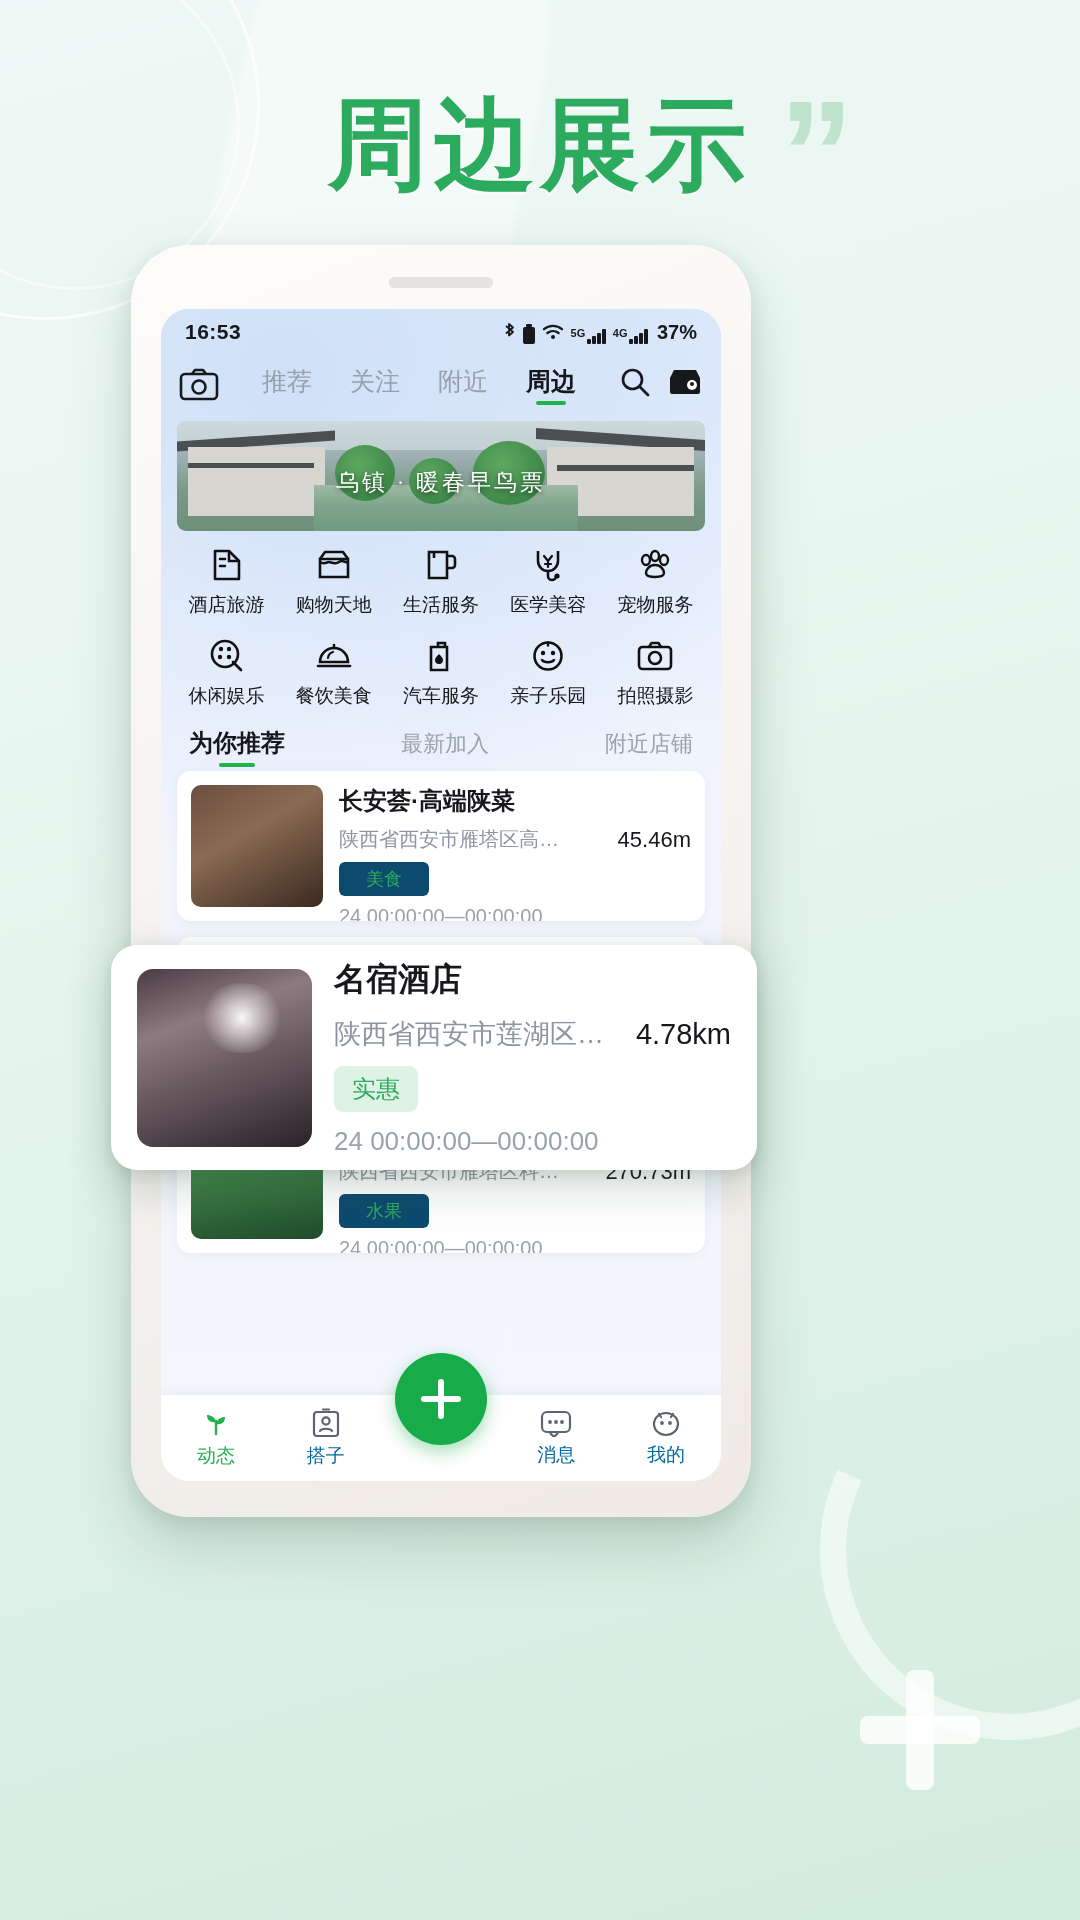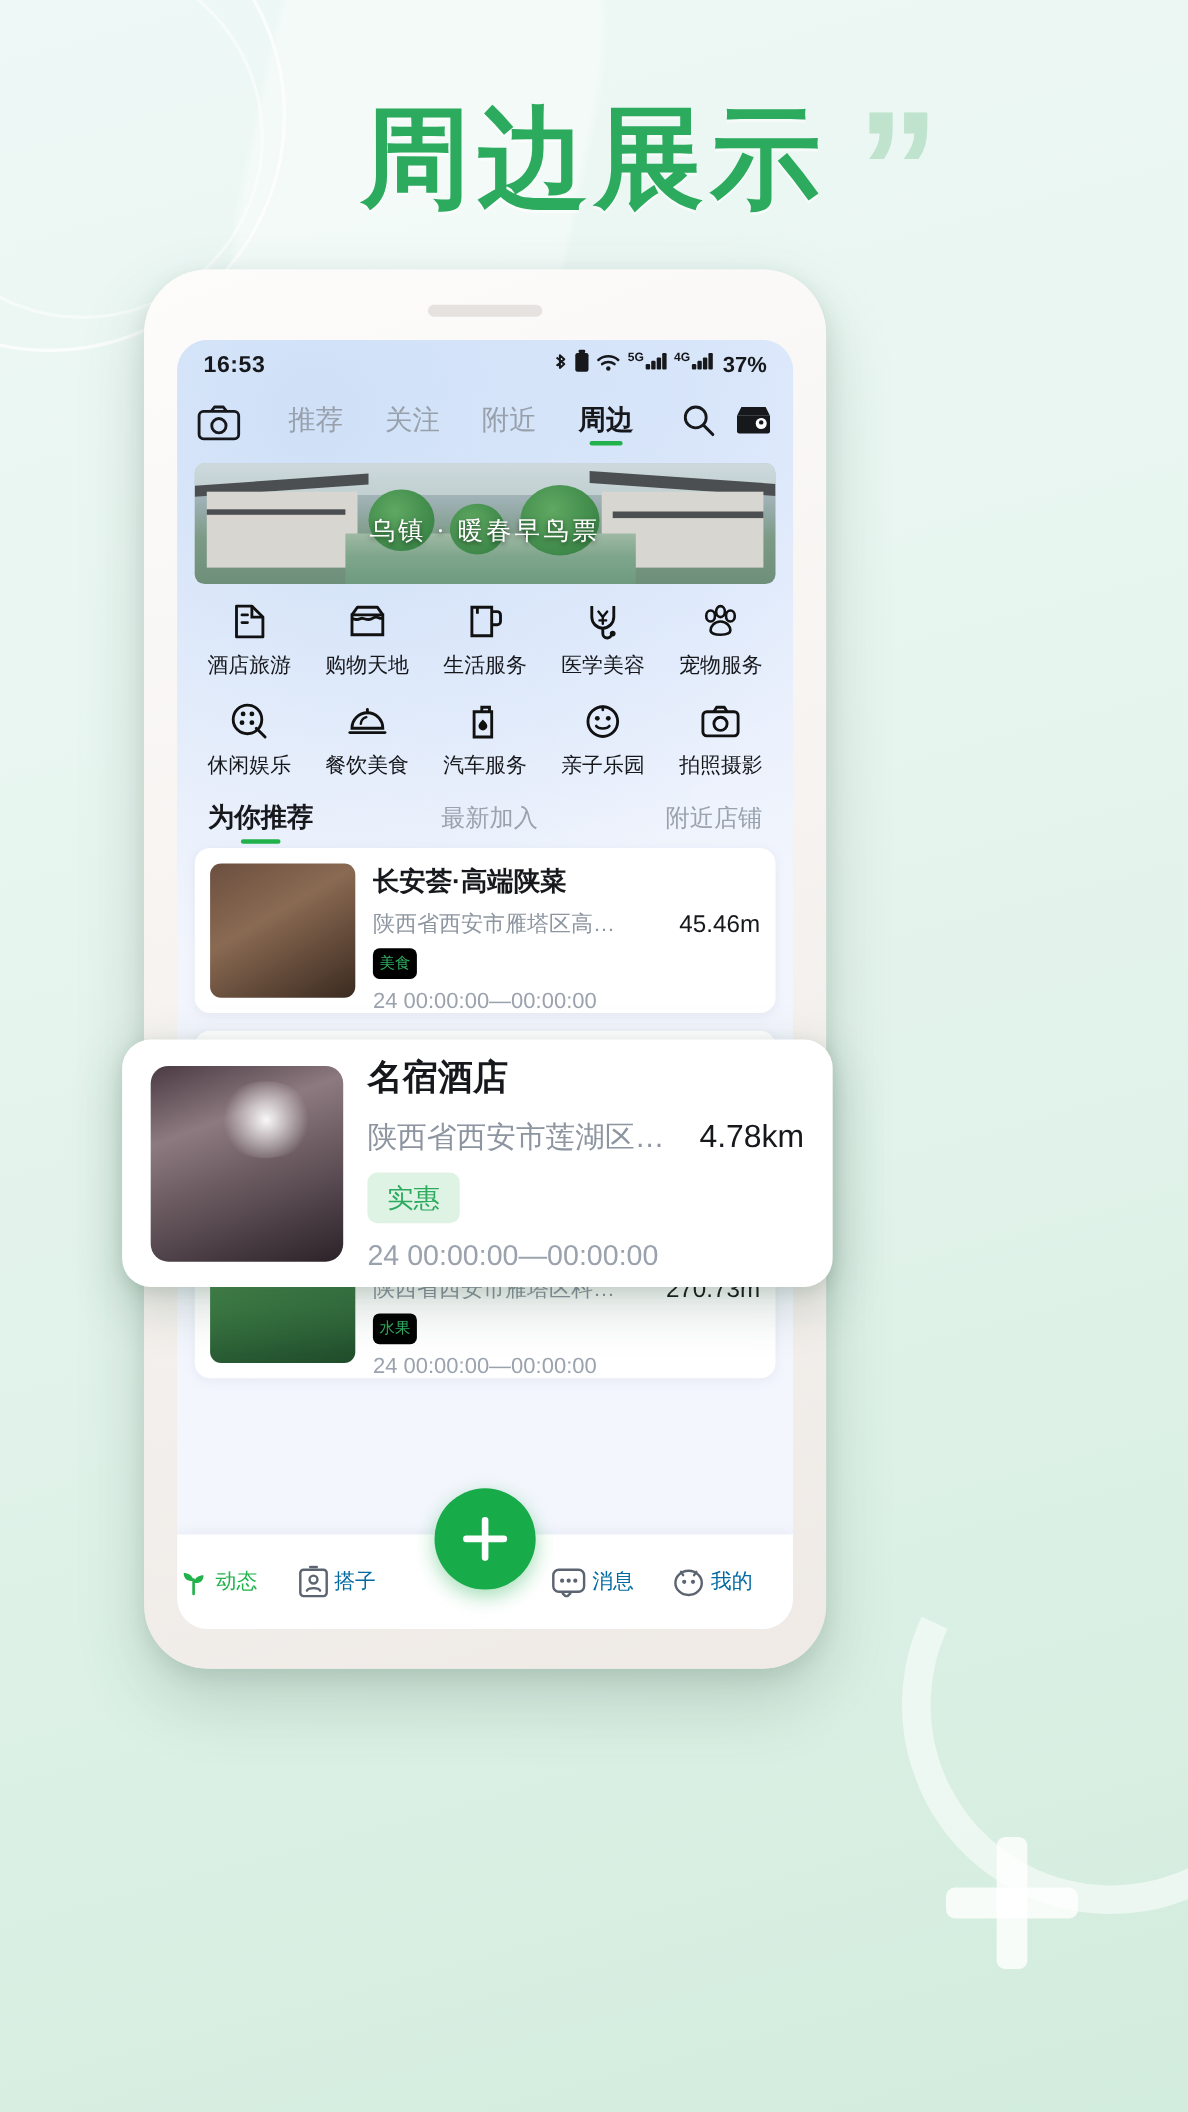--- a/index.html
+++ b/index.html
@@ -79,21 +79,21 @@
       linear-gradient(180deg,#e4eefc 0%,#eef3fd 16%,#f2f5fd 36%,#f4f6fd 100%);
   }
 
   
   .statusbar {
     position:absolute; left:0; top:0; width:560px; height:46px;
     display:flex; align-items:center; justify-content:space-between;
     padding:0 24px; color:#16181c;
   }
   .sb-time { font-size:21px; font-weight:600; letter-spacing:0.5px; }
-  .sb-right { display:flex; align-items:flex-start; gap:7px; }
+  .sb-right { display:flex; align-items:flex-end; gap:7px; }
   .sb-battery { width:12px; height:17px; background:#16181c; border-radius:2px; position:relative; }
   .sb-battery:before { content:""; position:absolute; left:3px; top:-3px; width:6px; height:3px;
                        background:#16181c; border-radius:1px; }
   .sig { display:flex; align-items:flex-end; gap:1.5px; height:15px; }
   .sig i { width:3.5px; background:#16181c; border-radius:1px; display:block; }
   .sig i:nth-child(1){height:5px}.sig i:nth-child(2){height:8px}
   .sig i:nth-child(3){height:11px}.sig i:nth-child(4){height:15px}
   .netgrp { display:flex; align-items:flex-end; gap:2px; }
   .nettag { font-size:11px; font-weight:bold; line-height:9px; margin-bottom:6px; }
   .sb-pct { font-size:20px; font-weight:600; margin-left:2px; }
@@ -172,22 +172,22 @@
   .thumb-b { background:linear-gradient(160deg,#4a3a42 0%,#7d6a70 35%,#2b2228 100%); }
   .thumb-c { background:linear-gradient(170deg,#6fae5c 0%,#3f7f46 45%,#1f4b2b 100%); }
   .card-body { flex:1; min-width:0; display:flex; flex-direction:column; gap:9px; }
   .card-row1 { display:flex; align-items:flex-start; }
   .card-title { font-size:24px; font-weight:bold; color:#16181c; white-space:nowrap; }
   .card-addr { font-size:20px; color:#8d95a0; white-space:nowrap; overflow:hidden; text-overflow:ellipsis;
                flex:1; min-width:0; }
   .card-dist { font-size:22px; color:#16181c; margin-left:12px; white-space:nowrap; }
   .card-line { display:flex; align-items:center; }
   .tag {
-    display:inline-block; background:#000000; color:#2cab5e;
-    font-size:14px; padding:5px 6px; border-radius:6px;
+    display:inline-block; background:#0c4a6e; color:#2cab5e;
+    font-size:18px; padding:5px 27px; border-radius:6px;
   }
   .card-time { font-size:20px; color:#9aa2ad; white-space:nowrap; }
 
   
   .float-card {
     position:absolute; left:111px; top:945px; width:646px; height:225px;
     background:#fff; border-radius:26px; padding:20px 26px;
     display:flex; gap:22px; align-items:center;
     box-shadow:0 16px 46px rgba(40,80,60,0.22), 0 4px 14px rgba(40,80,60,0.12);
     z-index:40;
@@ -205,21 +205,21 @@
   .fc-tag { display:inline-block; background:#dff3e5; color:#2cab5e; font-size:24px;
             padding:7px 18px; border-radius:9px; }
   .fc-time { font-size:26px; color:#9aa2ad; }
 
   
   .bottomnav {
     position:absolute; left:0; bottom:0; width:560px; height:86px;
     background:#fff; display:flex; align-items:center;
     box-shadow:0 -2px 10px rgba(120,140,160,0.10);
   }
-  .bn-item { flex:1; display:flex; align-items:center; gap:5px; }
+  .bn-item { flex:1; display:flex; flex-direction:column; align-items:center; gap:5px; }
   .bn-spacer { flex:1.1; }
   .bn-label { font-size:19px; color:#0369a1; }
   .bn-item.active .bn-label { color:#22b24c; }
   .fab {
     position:absolute; left:50%; transform:translateX(-50%);
     bottom:36px; width:92px; height:92px; border-radius:50%;
     background:#18ab4a; z-index:45;
     box-shadow:0 6px 18px rgba(24,171,74,0.4);
   }
   .fab:before,.fab:after { content:""; position:absolute; background:#fff; border-radius:4px; }

